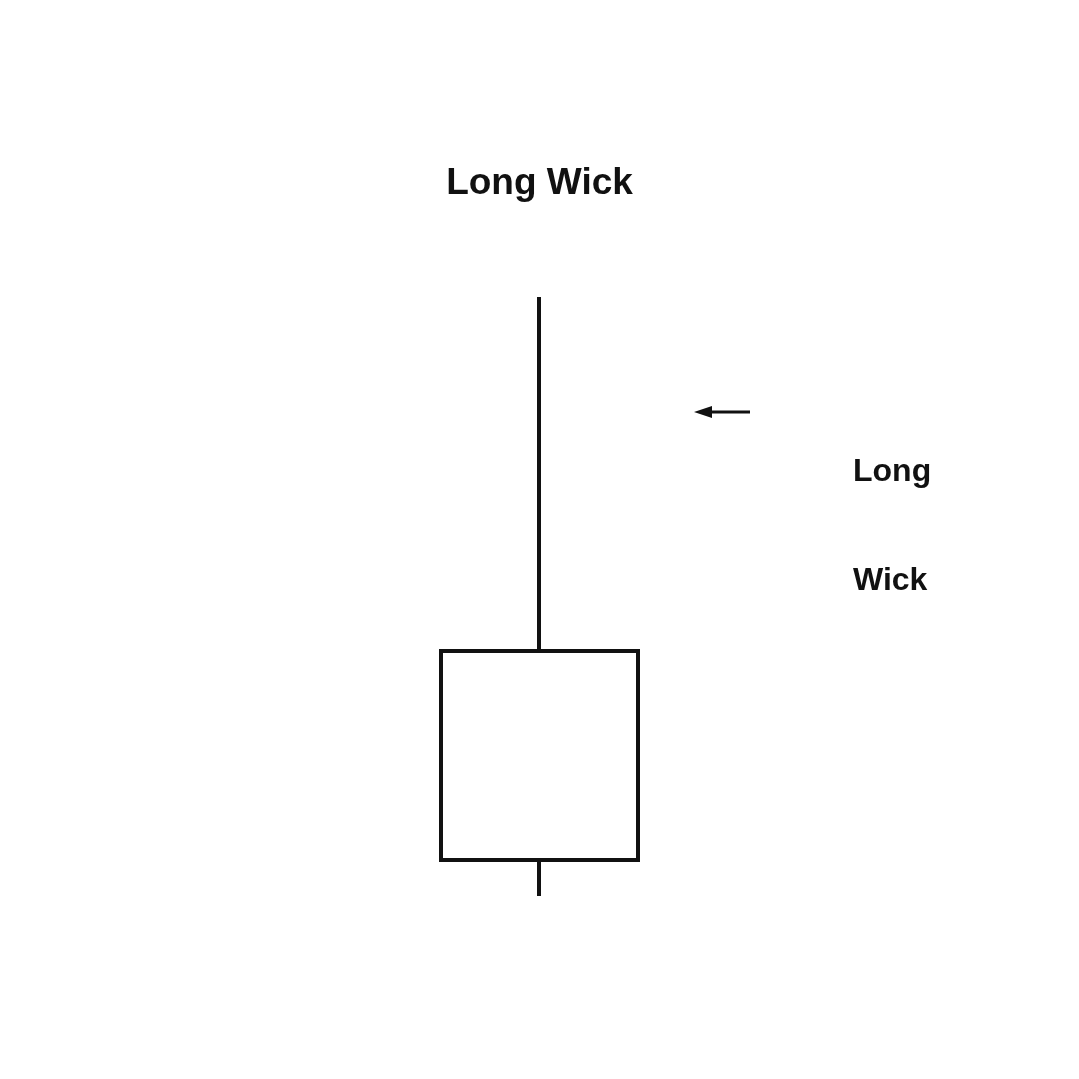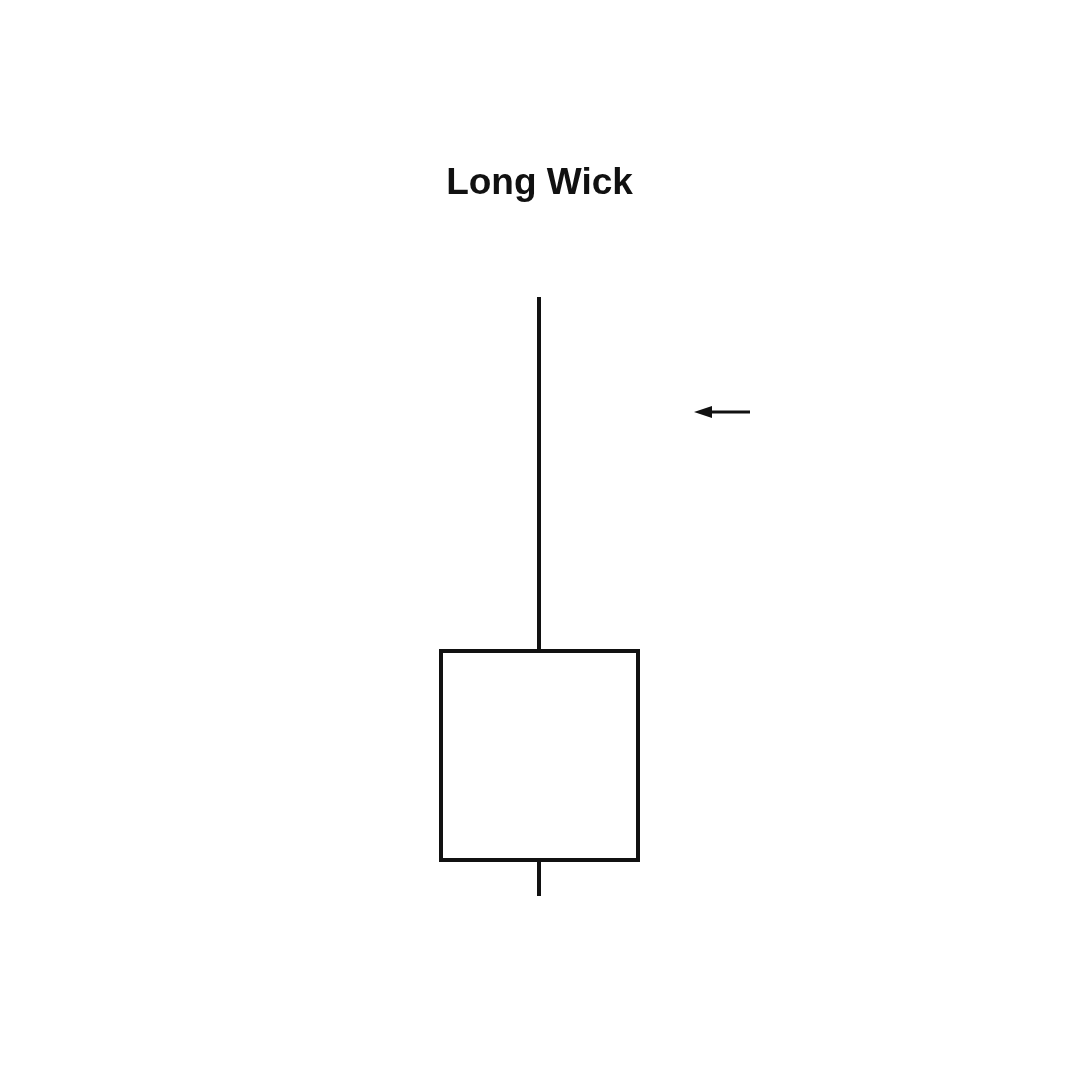--- a/index.html
+++ b/index.html
@@ -75,14 +75,18 @@
     <line x1="539" y1="860" x2="539" y2="896" stroke="#111111" stroke-width="4" stroke-linecap="butt"></line>
 
     <line x1="750" y1="412" x2="710" y2="412" stroke="#111111" stroke-width="3" stroke-linecap="butt"></line>
 
     <polygon points="694,412 712,406 712,418" fill="#111111"></polygon>
   </svg>
 
   <div class="txt" id="chart-title">Long Wick</div>
 
 
+  <div class="txt" id="wick-annotation">
+    <span class="line">Long</span>
+    <span class="line">Wick</span>
+  </div>
 
 </div>
 
 </body></html>

